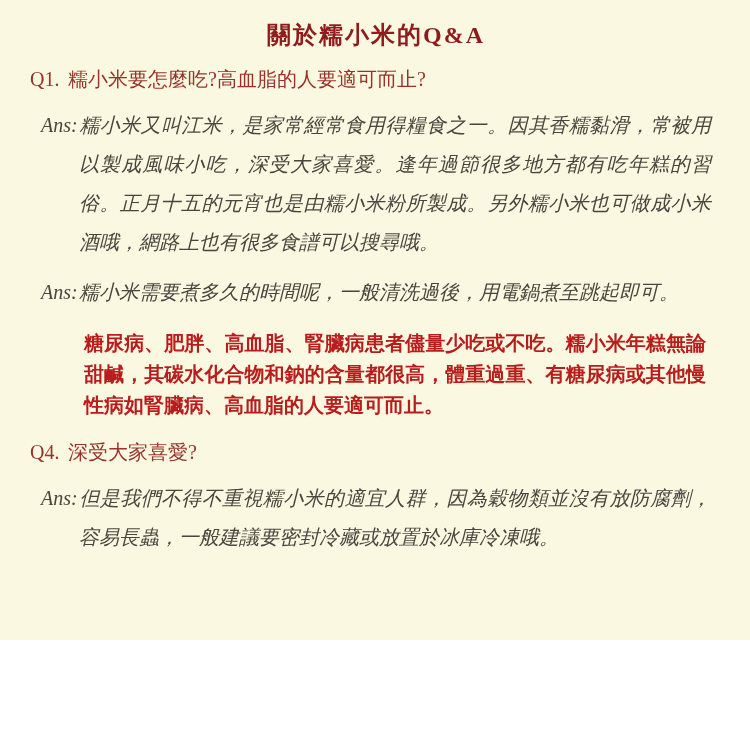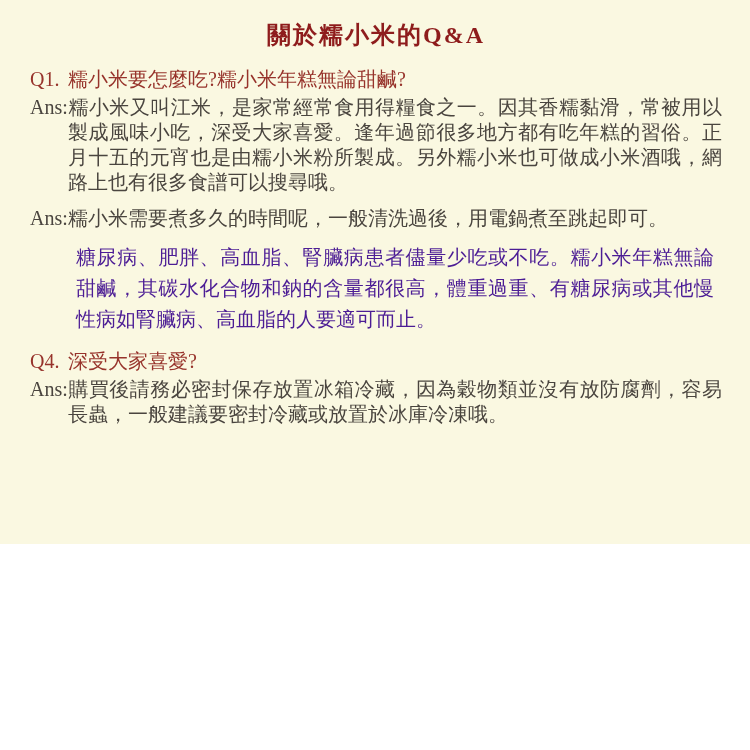--- a/index.html
+++ b/index.html
@@ -7,21 +7,21 @@
     padding: 0;
   }
   body {
     width: 750px;
     height: 750px;
     background: #ffffff;
     font-family: "Liberation Serif", "DejaVu Serif", serif;
   }
   .paper {
     width: 750px;
-    height: 544px;
+    height: 640px;
     box-sizing: border-box;
     background: #FAF8E1;
     padding: 14px 28px 12px 30px;
     overflow: hidden;
   }
   .doc-title {
     text-align: center;
     color: #8E1C1C;
     font-size: 24px;
     font-weight: bold;
@@ -34,36 +34,38 @@
   }
   .q-line {
     margin: 0;
     color: #97332B;
     font-size: 20px;
     line-height: 31px;
     padding-left: 38px;
     text-indent: -38px;
   }
   .a-para {
-    margin: 0;
+    margin: 11px;
     color: #4A453F;
     font-size: 20px;
-    line-height: 25px;
+    line-height: 39px;
     text-align: justify;
     padding-left: 38px;
     text-indent: -38px;
+    font-style: italic;
   }
   .a-para-cont {
-    margin: 8px;
-    color: #4c1d95;
+    margin: 16px;
+    color: #b91c1c;
     font-size: 20px;
     line-height: 31px;
     text-align: justify;
     padding-left: 38px;
     text-indent: 0;
+    font-weight: bold;
   }
   .prefix {
     display: inline-block;
     width: 38px;
     text-indent: 0;
     white-space: nowrap;
   }
   .bottom-strip {
     width: 750px;
     height: 14px;
@@ -71,32 +73,32 @@
   }
 </style>
 </head>
 <body>
 
 <div class="paper">
 
   <h1 class="doc-title">關於糯小米的Q&amp;A</h1>
 
   <section class="qa-block">
-    <p class="q-line"><span class="prefix">Q1.</span><span>糯小米要怎麼吃?糯小米年糕無論甜鹹?</span></p>
+    <p class="q-line"><span class="prefix">Q1.</span><span>糯小米要怎麼吃?高血脂的人要適可而止?</span></p>
     <p class="a-para"><span class="prefix">Ans:</span><span>糯小米又叫江米，是家常經常食用得糧食之一。因其香糯黏滑，常被用以製成風味小吃，深受大家喜愛。逢年過節很多地方都有吃年糕的習俗。正月十五的元宵也是由糯小米粉所製成。另外糯小米也可做成小米酒哦，網路上也有很多食譜可以搜尋哦。</span></p>
   </section>
 
   <section class="qa-block">
     <p class="a-para"><span class="prefix">Ans:</span><span>糯小米需要煮多久的時間呢，一般清洗過後，用電鍋煮至跳起即可。</span></p>
   </section>
 
   <section class="qa-block">
     <p class="a-para-cont">糖尿病、肥胖、高血脂、腎臟病患者儘量少吃或不吃。糯小米年糕無論甜鹹，其碳水化合物和鈉的含量都很高，體重過重、有糖尿病或其他慢性病如腎臟病、高血脂的人要適可而止。</p>
   </section>
 
   <section class="qa-block">
     <p class="q-line"><span class="prefix">Q4.</span><span>深受大家喜愛?</span></p>
-    <p class="a-para"><span class="prefix">Ans:</span><span>購買後請務必密封保存放置冰箱冷藏，因為穀物類並沒有放防腐劑，容易長蟲，一般建議要密封冷藏或放置於冰庫冷凍哦。</span></p>
+    <p class="a-para"><span class="prefix">Ans:</span><span>但是我們不得不重視糯小米的適宜人群，因為穀物類並沒有放防腐劑，容易長蟲，一般建議要密封冷藏或放置於冰庫冷凍哦。</span></p>
   </section>
 
 </div>
 
 <div class="bottom-strip"></div>
 
 </body></html>

